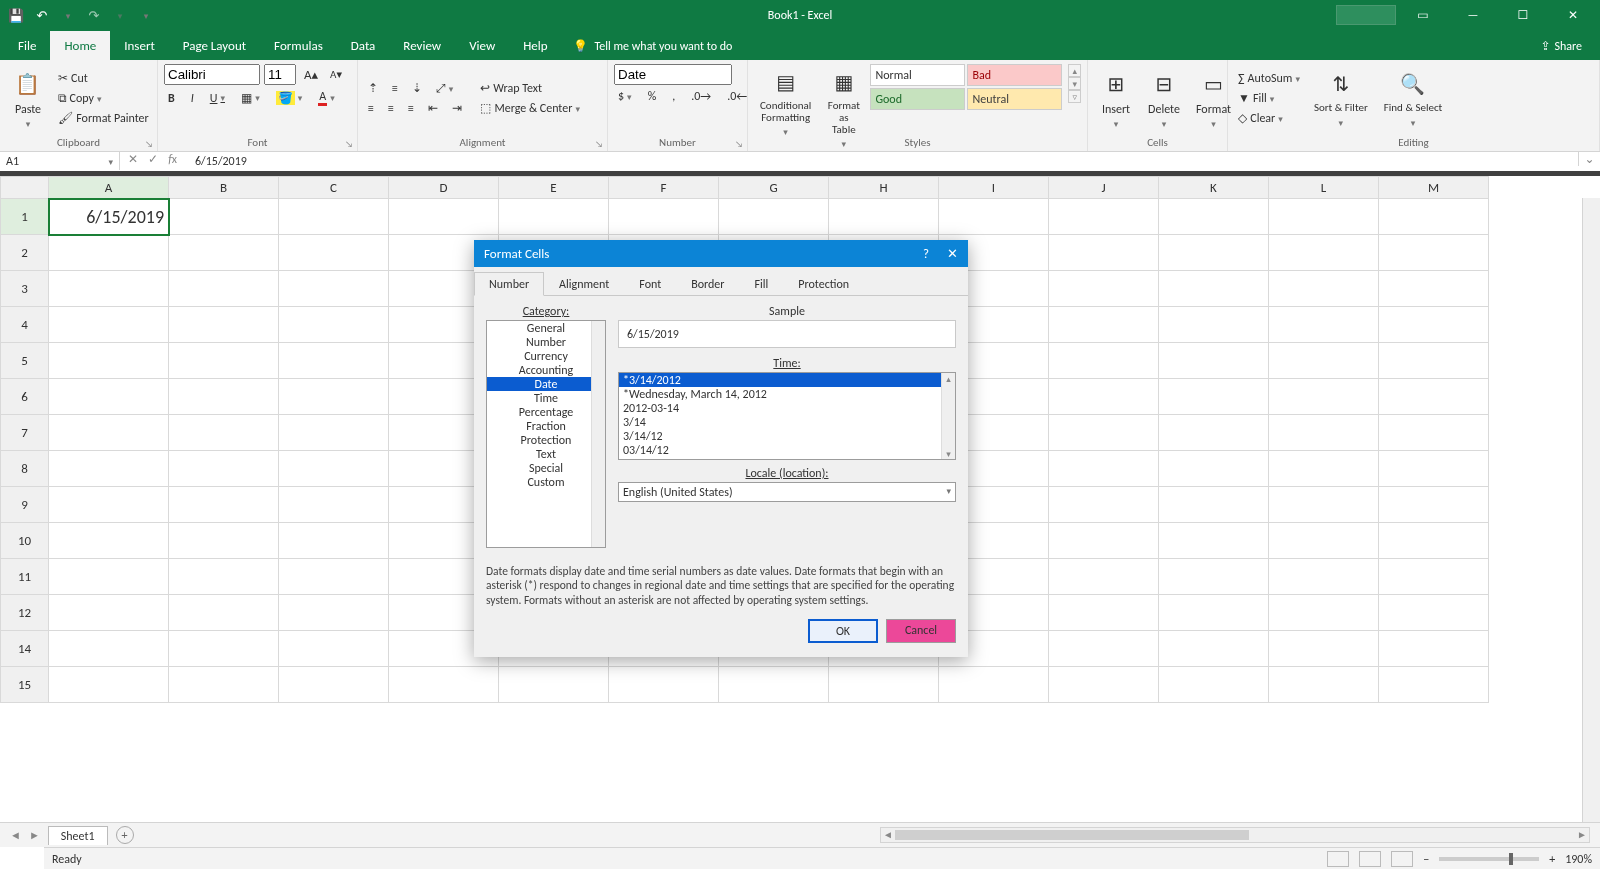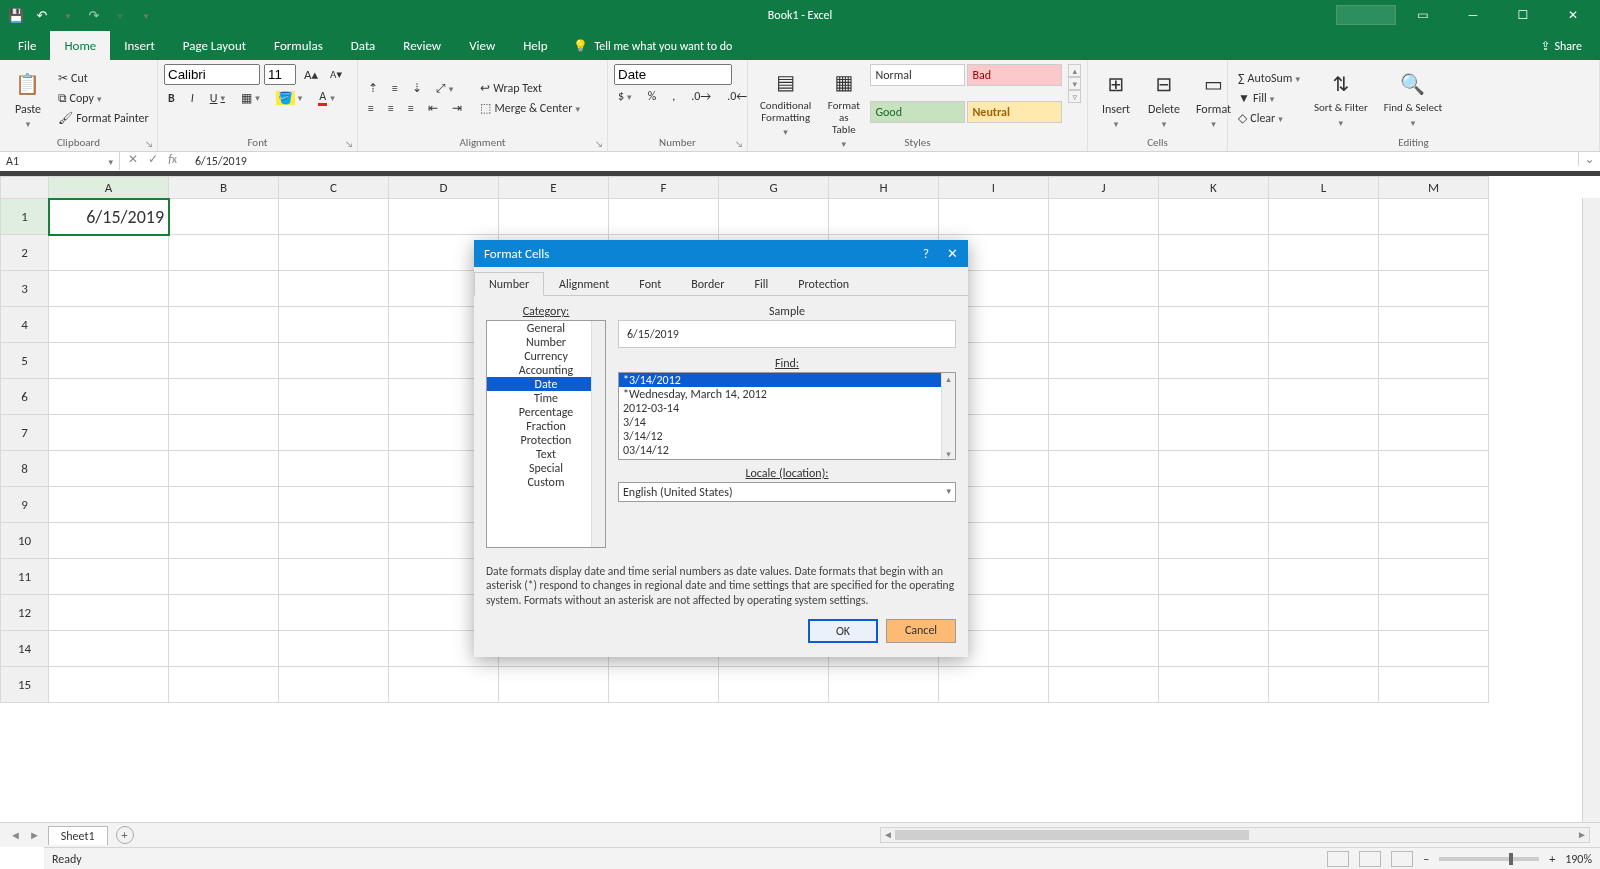--- a/index.html
+++ b/index.html
@@ -16,27 +16,27 @@
   .rtab.active { background:#f3f3f3; color:#0f7a43;}
   .tellme { display:flex; align-items:center; gap:6px; padding:7px 12px;}
   .share-area { margin-left:auto; display:flex; align-items:center; gap:4px; padding:7px 14px;}
   .ribbon { background:#f3f3f3; border-bottom:1px solid #d4d4d4; height:92px; display:flex; }
   .group { border-right:1px solid #e1e1e1; padding:4px 6px 2px 6px; display:flex; flex-direction:column; justify-content:space-between; position:relative;}
   .glabel { text-align:center; font-size:11px; color:#666; padding-top:2px;}
   .glabel .arrow { position:absolute; right:4px; bottom:2px; font-size:9px; color:#888;}
   .ctrl { font-size:12px; display:flex; align-items:center; gap:3px; padding:2px 4px; white-space:nowrap;}
   .vbtn { display:flex; flex-direction:column; align-items:center; gap:2px; padding:2px 6px; text-align:center;}
   .vbtn .ico { width:32px; height:32px; display:flex; align-items:center; justify-content:center; font-size:20px;}
-  .style-box { display:flex; flex-direction:column; gap:15px; }
+  .style-box { display:flex; flex-direction:column; gap:2px; }
   .style-row { display:flex; gap:2px;}
   .style-cell { width:95px; height:22px; border:1px solid #ccc; padding:2px 4px; font-size:12px; display:flex; align-items:center;}
   .style-normal { background:#fff;}
   .style-bad { background:#fbc9c9; color:#9c0006;}
   .style-good { background:#c6e2be; color:#1c6a2b;}
-  .style-neutral { background:#ffe9ae; color:#a16207;font-weight:bold;}
+  .style-neutral { background:#ffe9ae; color:#404040;}
   .formula-bar { height:24px; border-bottom:5px solid #404040; display:flex; align-items:flex-start; background:#fff;}
   .namebox { width:120px; border-right:1px solid #d4d4d4; padding:2px 6px; font-size:12px; display:flex; align-items:center; justify-content:space-between;}
   .fx-ctrls { display:flex; gap:10px; padding:0 8px; color:#888;}
   .fx-input { flex:1; padding:2px 10px; font-size:12px;}
   .fb-collapse { width:22px; text-align:center; border-left:1px solid #d4d4d4; color:#888;}
   .grid-area { position:relative; height:calc(100% - 30px - 30px - 92px - 24px - 25px - 22px); overflow:hidden; background:#fff;}
   table.sheet { border-collapse:collapse; table-layout:fixed;}
   table.sheet th, table.sheet td { border:1px solid #d9d9d9; font-weight:normal;}
   .col-hdr th { background:#f0f0f0; height:22px; font-size:13px; text-align:center;}
   .corner { width:48px; background:#f0f0f0;}
@@ -78,21 +78,21 @@
   .fieldlbl.u { text-decoration:underline;}
   .sample-box { border:1px solid #c9c9c9; background:#fff; padding:6px 8px; font-size:12px; margin-bottom:8px;}
   .typebox { border:1px solid #9c9c9c; background:#fff; height:88px; position:relative; overflow:hidden;}
   .typebox .lb-scroll { position:absolute; right:0; top:0; bottom:0; width:14px; background:#efefef; border-left:1px solid #ddd;}
   .type-item { padding:0 4px; font-size:12px; line-height:14px;}
   .type-item.sel { background:#0b5cd0; color:#fff;}
   .locale-row { margin-top:6px;}
   .locale-select { width:100%; border:1px solid #9c9c9c; padding:2px 4px; font-size:12px; background:#fff; display:flex; justify-content:space-between; align-items:flex-start;}
   .dlg-desc { clear:both; padding:6px 12px 2px 12px; font-size:11.5px; color:#444; line-height:1.25;}
   .dlg-buttons { display:flex; justify-content:flex-end; gap:8px; padding:10px 12px 14px;}
-  .dlg-btn { width:70px; text-align:center; padding:3px 0; font-size:12px; background:#fdba74; border:1px solid #9c9c9c;}
+  .dlg-btn { width:70px; text-align:center; padding:3px 0; font-size:12px; background:#ec4899; border:1px solid #9c9c9c;}
   .dlg-btn.primary { border:2px solid #0b5cd0; background:#eaf1fb;}
   .tiny { font-size:9px; color:#888;}
   .drop { font-size:9px; color:#777;}
   .row { display:flex; align-items:center; gap:4px;}
   .stack { display:flex; flex-direction:column; gap:2px;}
 </style>
 </head>
 <body>
 
 <div class="title-bar">
@@ -643,21 +643,21 @@
             <div class="listbox-item">Protection</div>
             <div class="listbox-item">Text</div>
             <div class="listbox-item">Special</div>
             <div class="listbox-item">Custom</div>
             <div class="lb-scroll"></div>
         </div>
       </div>
       <div class="dlg-right">
         <div class="fieldlbl">Sample</div>
         <div class="sample-box">6/15/2019</div>
-        <div class="fieldlbl u">Find:</div>
+        <div class="fieldlbl u">Time:</div>
         <div class="typebox" id="type-list">
           <div class="type-item sel">*3/14/2012</div>
             <div class="type-item">*Wednesday, March 14, 2012</div>
             <div class="type-item">2012-03-14</div>
             <div class="type-item">3/14</div>
             <div class="type-item">3/14/12</div>
             <div class="type-item">03/14/12</div>
             <div class="type-item">14-Mar</div>
             <div class="lb-scroll">
             <div style="text-align:center;font-size:9px;color:#888">▴</div>

